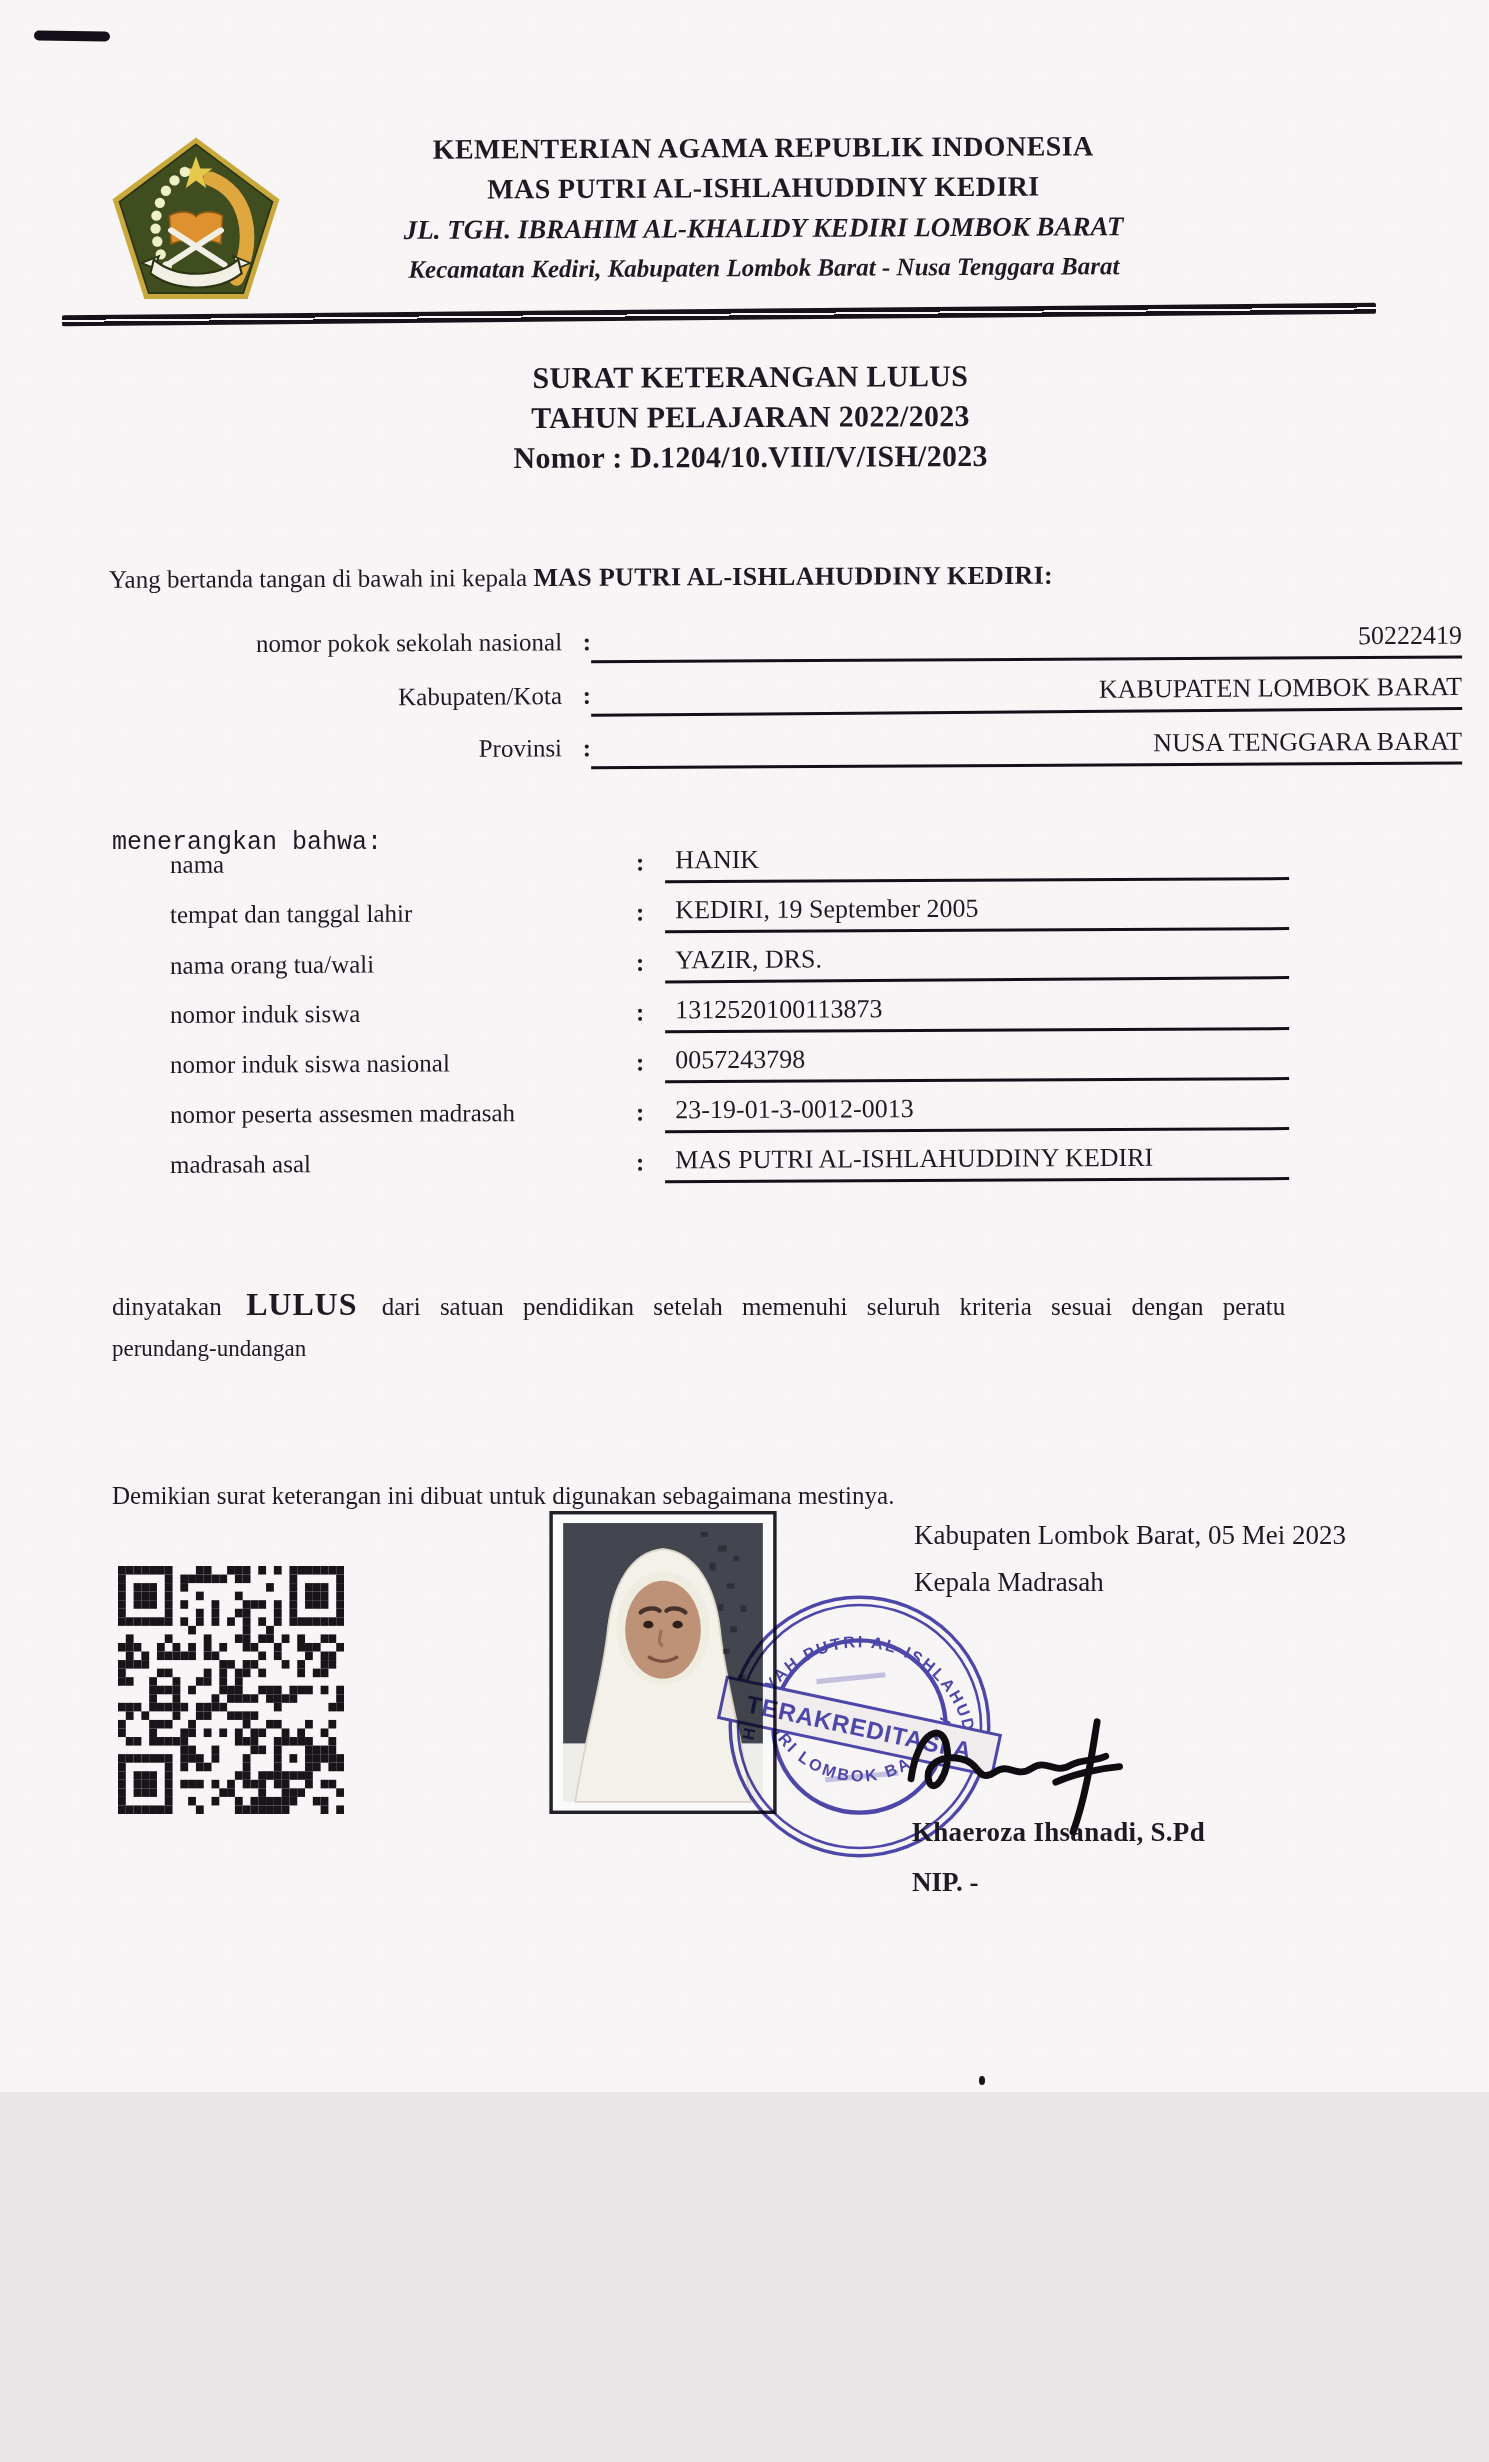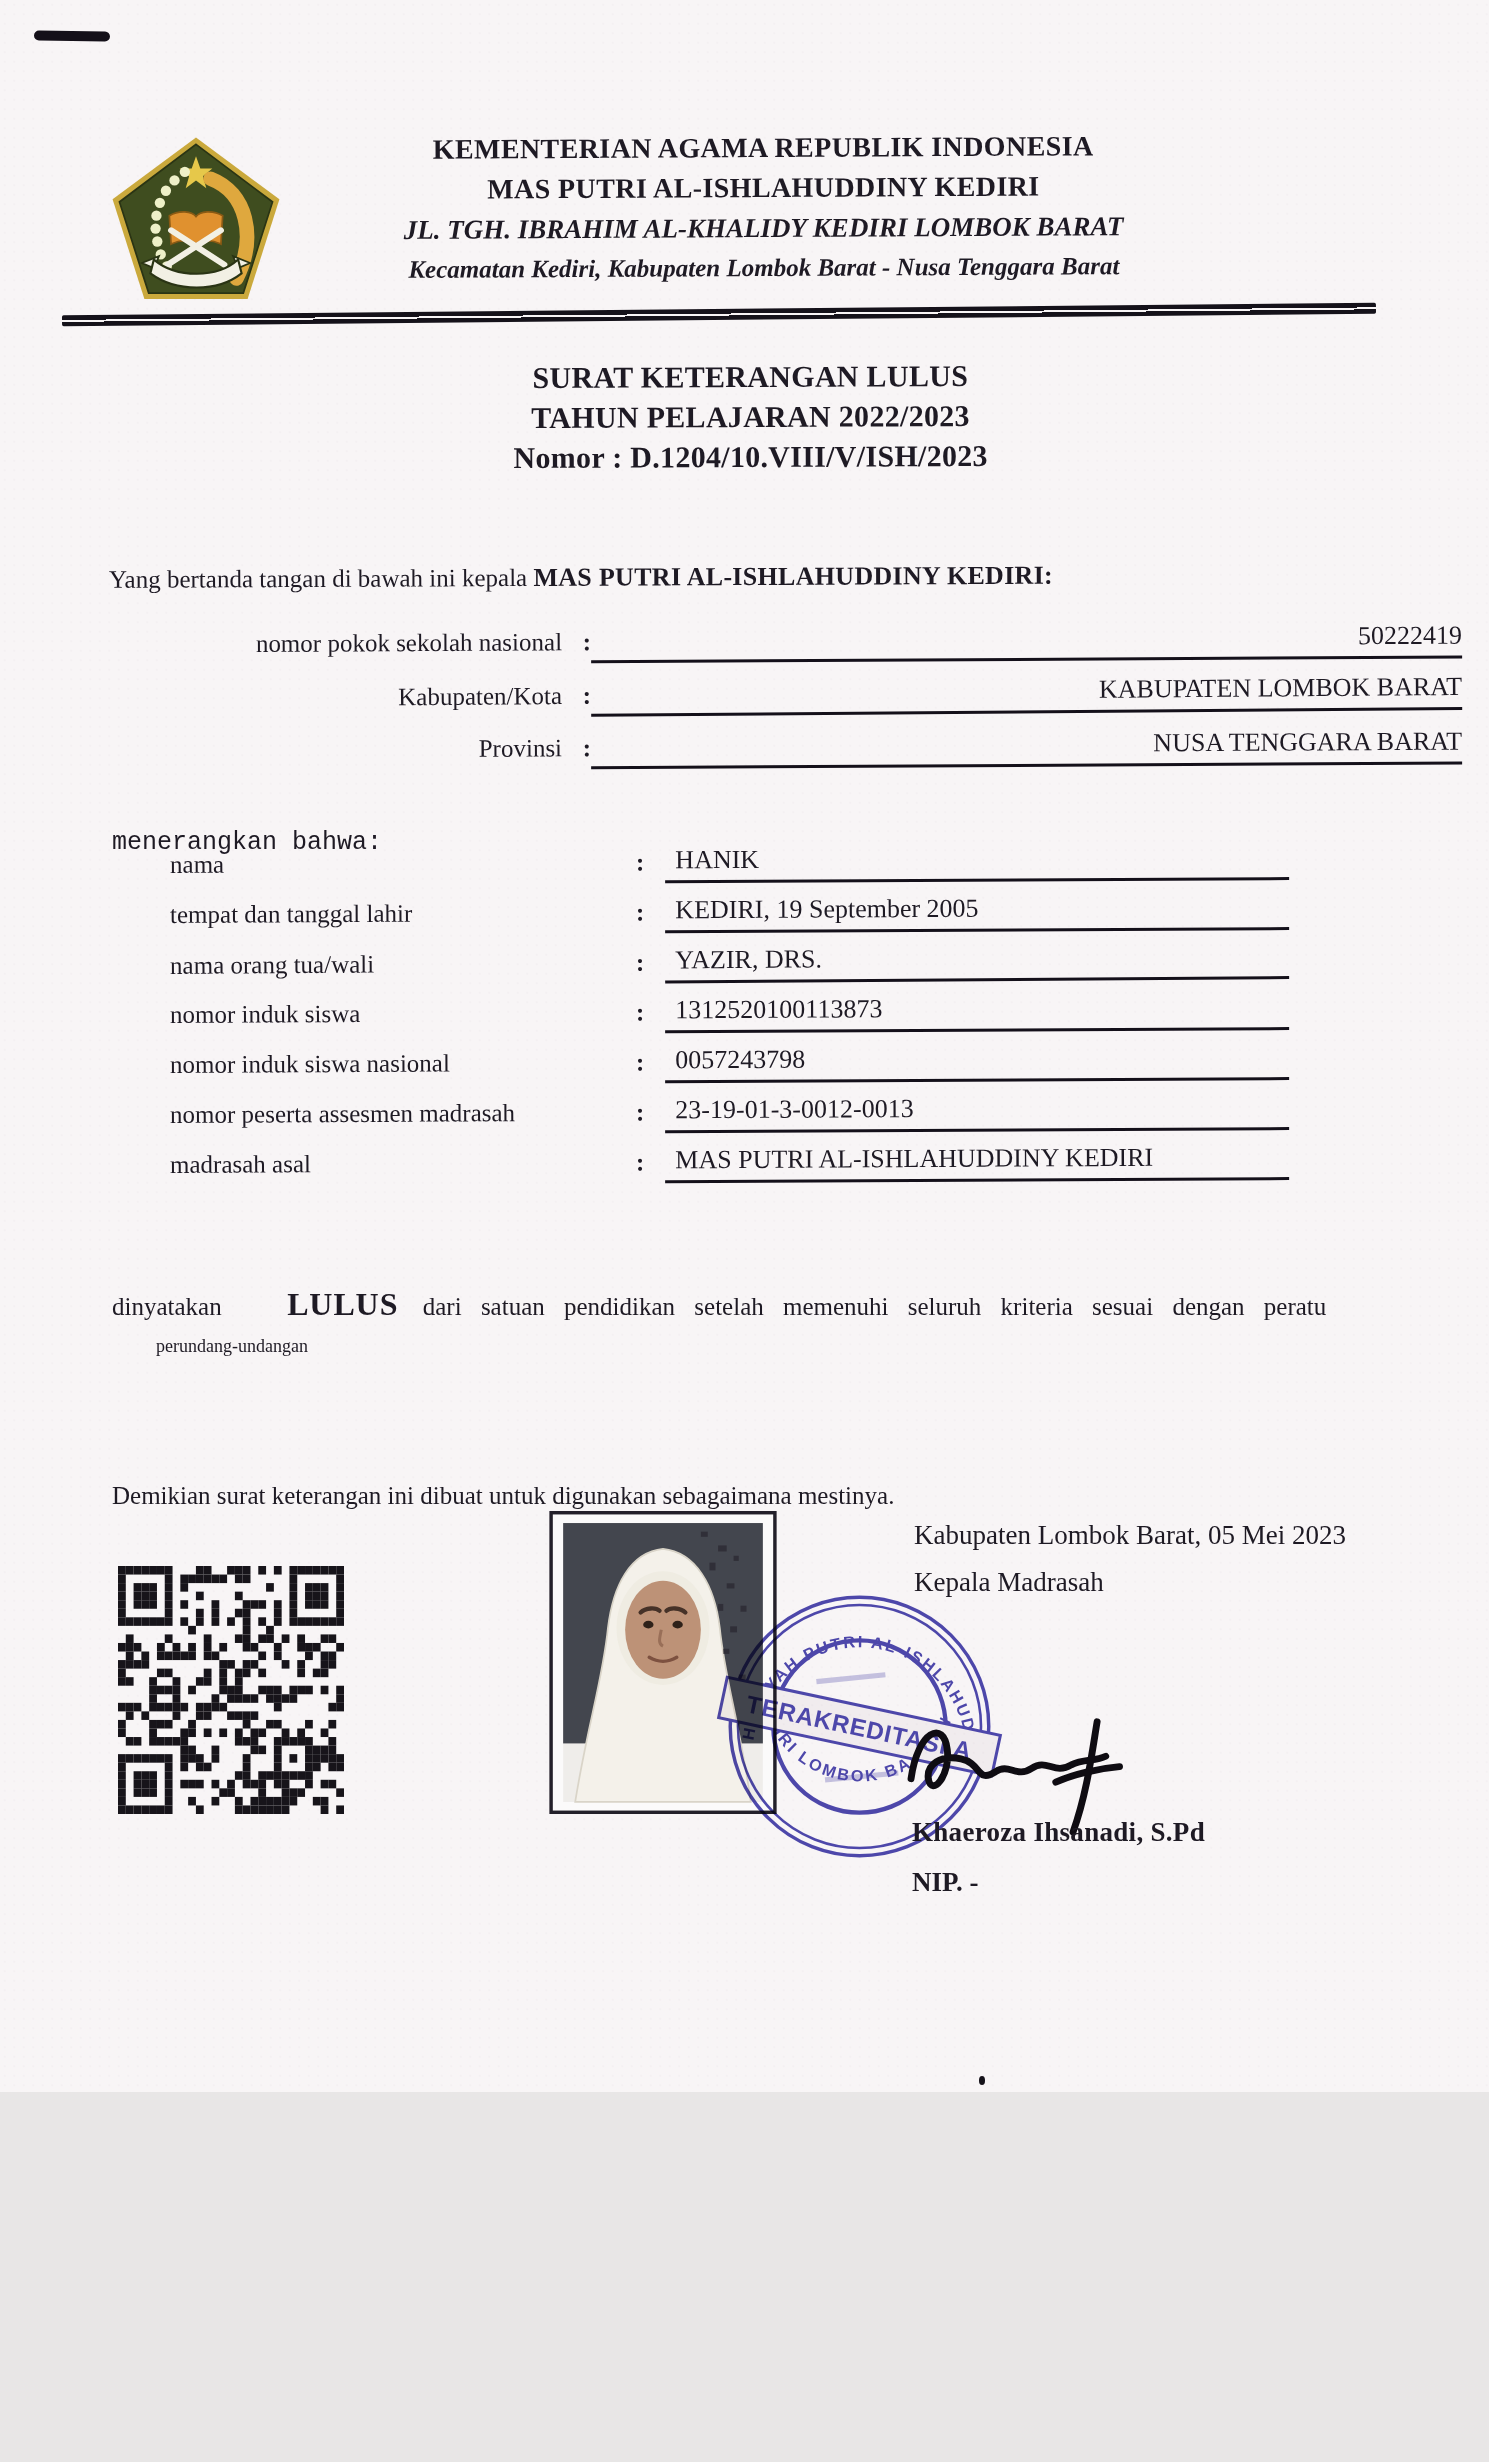--- a/index.html
+++ b/index.html
@@ -43,22 +43,22 @@
   .f-row{display:flex;align-items:flex-end;height:53px;transform:rotate(-.3deg);}
   .g2 .f-row{height:50px;}
   .f-label{font-size:25px;flex:0 0 392px;padding-bottom:7px;}
   .g2 .f-label{flex-basis:466px;}
   .f-colon{font-size:25px;flex:0 0 29px;padding-bottom:7px;font-weight:bold;}
   .f-value{flex:1;font-size:26px;border-bottom:3px solid #14101a;padding:0 0 5.2px 10.3px;white-space:nowrap;}
   .g1 .f-row:nth-child(2){transform:rotate(-.45deg);}
   .g2 .f-row:nth-child(3){transform:rotate(-.4deg);}
   .menerangkan{left:112px;top:828px;font-size:25px;font-family:Liberation Mono, monospace;}
   .decl-1{left:112px;top:1286px;font-size:25px;white-space:nowrap;word-spacing:13px;}
-  .decl-1 .lulus{font-size:32px;font-weight:bold;letter-spacing:0.9px;padding:0 5.2px;margin-left:41px;}
-  .decl-2{left:112px;top:1336px;font-size:18px;margin-left:44px;}
+  .decl-1 .lulus{font-size:32px;font-weight:bold;letter-spacing:0.9px;padding:0 5.2px;}
+  .decl-2{left:112px;top:1336px;font-size:23px;}
   .closing{left:112px;top:1482px;font-size:25px;}
   
   .date-block{left:914px;top:1512px;font-size:27px;line-height:47px;}
   .qr{left:118px;top:1566px;width:226px;height:248px;}
   .photo{left:549px;top:1511px;width:228px;height:303px;}
   .stamp{left:713px;top:1580px;width:293px;height:293px;opacity:.9;mix-blend-mode:multiply;}
   .sig{left:892px;top:1677px;width:250px;height:168px;}
   .name{left:912px;top:1817px;font-size:27px;font-weight:bold;letter-spacing:0.3px;}
   .nip{left:912px;top:1867px;font-size:27px;font-weight:bold;}
   .stamp text{font-family:"Liberation Sans","DejaVu Sans",sans-serif;font-weight:bold;}

